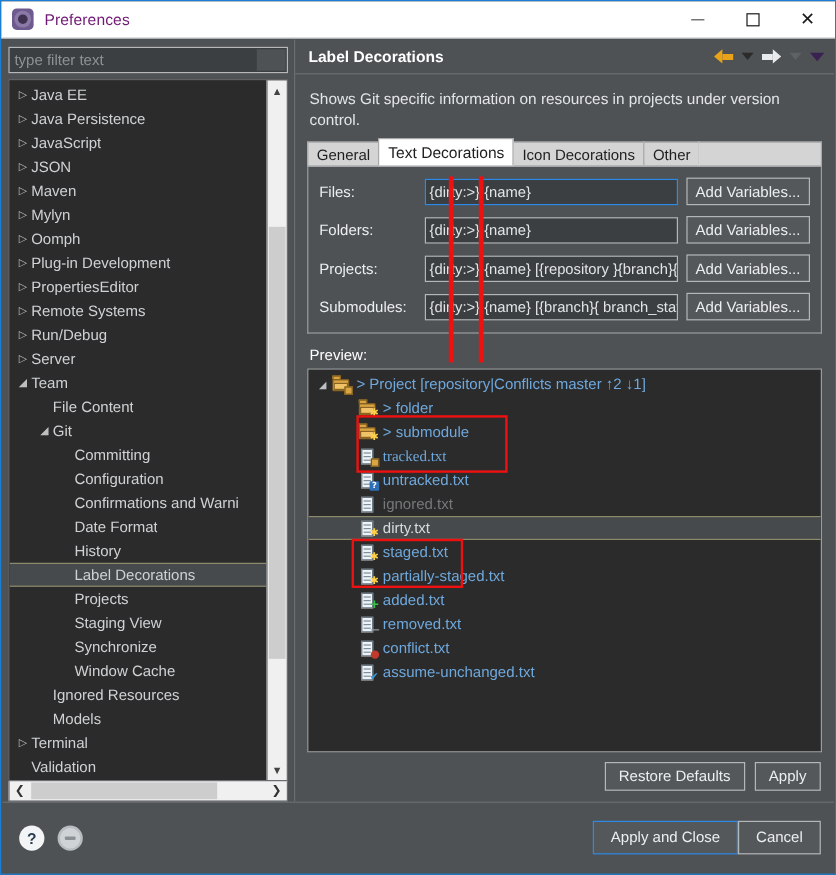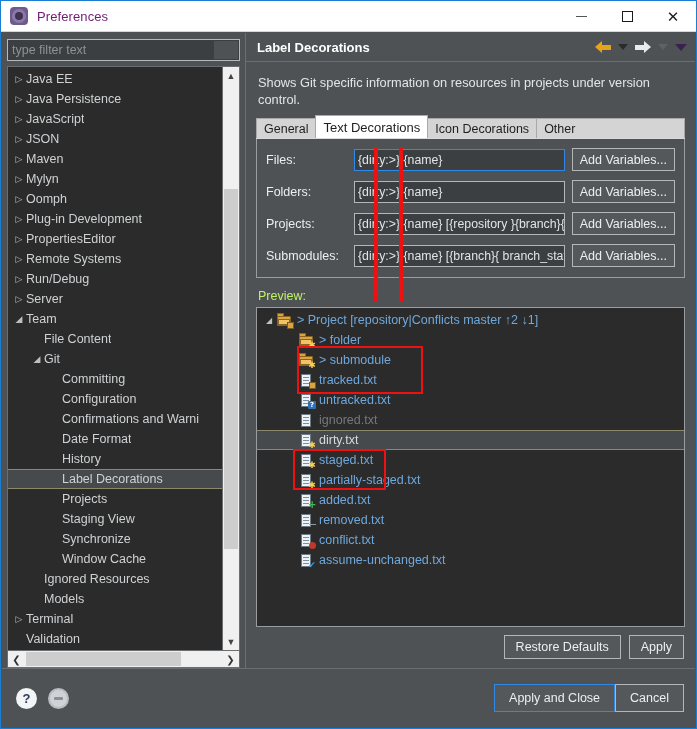--- a/index.html
+++ b/index.html
@@ -315,21 +315,21 @@
   }
   .add-var-btn {
     margin-left: 7px;
     flex: none;
     height: 23px;
     display: flex; align-items: center;
   }
 
   
   .preview-label {
-    color: #bef264;
+    color: #ffffff;
     font-size: 12.5px;
     margin: 11px 0 4px 12px;
   }
   .preview-box {
     margin: 0 10px;
     flex: 1;
     min-height: 0;
     background: #2b2b2b;
     border: 1px solid #9a9d9f;
     overflow: hidden;
@@ -701,21 +701,21 @@
           <div class="pv-row" style="padding-left: 27px;">
             <span class="pv-twisty"></span>
             <span class="pv-icon ic-folder">
               <span class="tab"></span>
               <span class="body"></span>
               <span class="flap"></span>
               <span class="badge star">✱</span>
             </span>
             <span>&gt; submodule</span>
           </div>
-          <div class="pv-row" style="padding-left: 27px;">
+          <div class="pv-row" style="padding-left: 27px; font-family: Liberation Serif, serif;">
             <span class="pv-twisty"></span>
             <span class="pv-icon ic-file">
               <span class="sheet"></span>
               <span class="lines"></span>
               <span class="badge stack"></span>
             </span>
             <span>tracked.txt</span>
           </div>
           <div class="pv-row" style="padding-left: 27px;">
             <span class="pv-twisty"></span>

